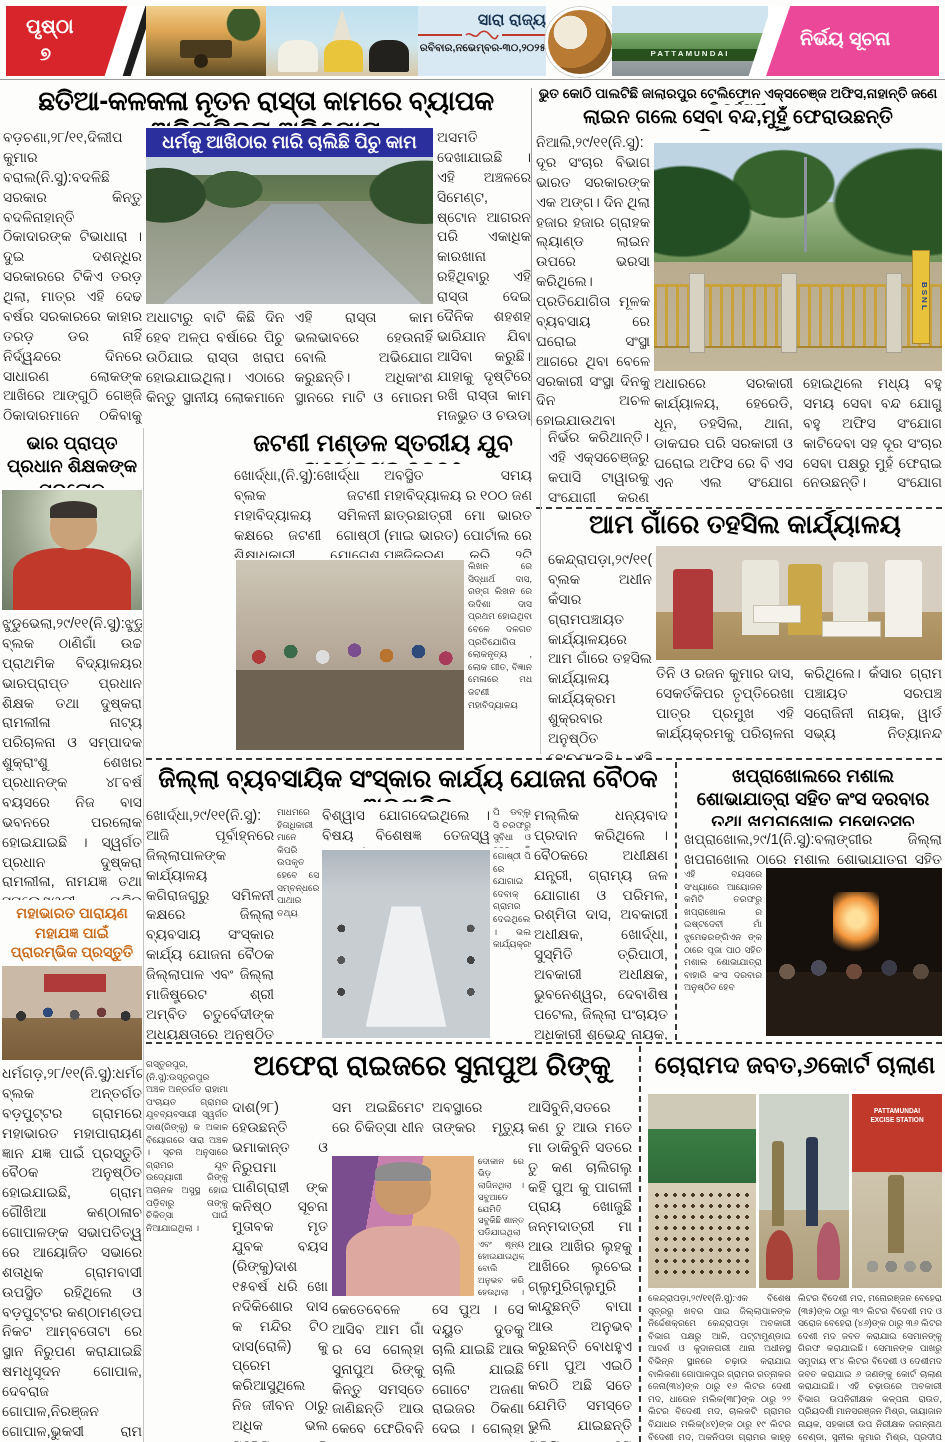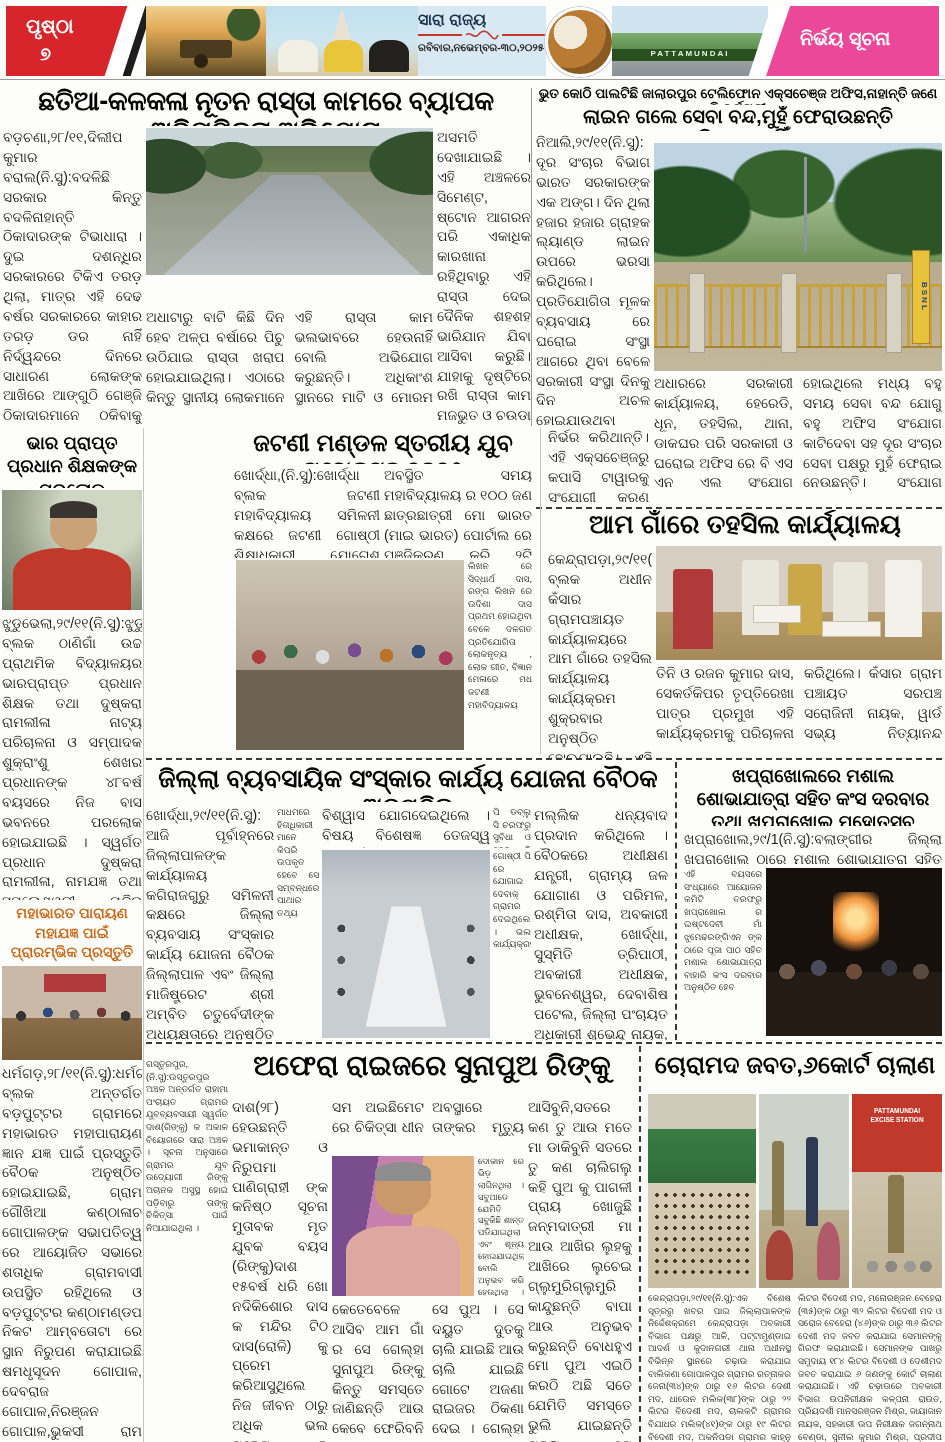--- a/index.html
+++ b/index.html
@@ -13,21 +13,21 @@
   .hdash{border-top:2px dashed #3a3a3a;height:0;}
   .vdash{border-left:2px dashed #3a3a3a;width:0;}
   .photo{overflow:hidden;position:absolute;}
   
   .red-left{background:#d7252b;clip-path:polygon(0 0,100% 0,78% 100%,0 100%);}
   .red-right{background:#ec4899;clip-path:polygon(14% 0,100% 0,100% 100%,0 100%);}
   .slash-w{background:#ffffff;transform:skewX(-18deg);}
   .slash-k{background:#1d1d1d;transform:skewX(-18deg);}
   .mast-label{color:#fff;font-weight:bold;font-size:20px;line-height:1.1;}
   .mast-num{color:#fff;font-weight:bold;font-size:18px;}
-  .center-panel{background:#d9e9f4;text-align:left;}
+  .center-panel{background:#d9e9f4;text-align:right;}
   .mast-title{font-size:16px;font-weight:bold;color:#16324f;padding-top:5px;}
   .mast-date{font-size:10.5px;font-weight:bold;color:#222;}
   .photo-rural{background:linear-gradient(180deg,#f0cf8e 0%,#e0a755 35%,#9c7a3c 70%,#5e4a24 100%);}
   .photo-rural .cart{position:absolute;left:28%;top:48%;width:44%;height:26%;background:#4a3a1e;border-radius:3px;}
   .photo-rural .wheel{position:absolute;left:40%;top:68%;width:14px;height:14px;border-radius:50%;background:#2c2212;}
   .photo-rural .tree{position:absolute;right:2%;top:4%;width:34%;height:52%;background:radial-gradient(ellipse at 50% 40%,#3c5a2a 55%,transparent 60%);}
   .photo-temple{background:linear-gradient(180deg,#bfe0f0 0%,#cfe6ee 55%,#d8c9a8 100%);}
   .photo-temple .spire{position:absolute;left:34%;top:4%;width:32%;height:64%;background:#e8e2d2;clip-path:polygon(50% 0,78% 100%,22% 100%);}
   .photo-temple .deity{position:absolute;bottom:6%;width:26%;height:46%;border-radius:40% 40% 8% 8%;}
   .photo-city{background:linear-gradient(180deg,#cfe4ee 0%,#cfe4ee 38%,#7fae6d 38%,#5d8f52 62%,#28511f 62%,#28511f 78%,#9aa1a4 78%,#8a9194 100%);}
@@ -124,20 +124,21 @@
     </div>
     <div class="abs" style="left:0;top:79px;width:945px;height:1px;background:#9a9a9a;"></div>
   </div>
 
   <div class="abs hl" style="left:2px;top:86px;width:528px;height:40px;font-size:27px;letter-spacing:-0.5px;">ଛତିଆ-କଳକଳା ନୂତନ ରାସ୍ତା କାମରେ ବ୍ୟାପକ ଅନିୟମିତତା ଅଭିଯୋଗ</div>
   <div class="abs hl" style="left:534px;top:86px;width:408px;height:19px;font-size:13.5px;">ଭୁତ କୋଠି ପାଲଟିଛି ଜାଲାରପୁର ଟେଲିଫୋନ ଏକ୍ସଚେଞ୍ଜ ଅଫିସ,ନାହାନ୍ତି ଜଣେ ବି କର୍ମଚାରୀ</div>
   <div class="abs hl" style="left:534px;top:106px;width:408px;height:25px;font-size:19.5px;">ଲାଇନ ଗଲେ ସେବା ବନ୍ଦ,ମୁହଁ ଫେରାଉଛନ୍ତି ଗ୍ରାହକ,ଠିକା ସଂସ୍ଥା ହିଁ ଭରସା</div>
 
   <div class="abs bt" style="left:3px;top:128px;width:139px;height:296px;">ବଡ଼ଚଣା,୨୮/୧୧,ଦିଲୀପ କୁମାର ବରାଲ(ନି.ସୁ):ବଦଳିଛି ସରକାର କିନ୍ତୁ ବଦଳିନାହାନ୍ତି ଠିକାଦାରଙ୍କ ଟିଭାଧାରା । ଦୁଇ ଦଶନ୍ଧିର ସରକାରରେ ଟିକିଏ ତରଡ଼ ଥିଲା, ମାତ୍ର ଏହି ଦେଢ ବର୍ଷର ସରକାରରେ କାହାର ତରଡ଼ ଡର ନାହିଁ ନିର୍ଦ୍ୱନ୍ଦରେ ଦିନରେ ସାଧାରଣ ଲୋକଙ୍କ ଆଖିରେ ଆଙ୍ଗୁଠି ଗେଞ୍ଜି ଠିକାଦାରମାନେ ଠକିବାକୁ ପଛାଉନାହାନ୍ତି। ଦୁର୍ନୀତିକୁ ମାଫ୍ କରାଯିବନି ବୋଲି ମୁଖ୍ୟମନ୍ତ୍ରୀ କହି ବୁଲୁଥିବା ବେଳେ ତାଙ୍କ ଅଧୀନରେ ଥିବା ବିଧାୟକ, ଅଧିକାରୀଙ୍କ ଲାଞ୍ଚ ଖୋର ମନୋବୃତ୍ତି ଯୋଗୁଁ କୌଣସି ନା କୌଣସି କାର୍ଯ୍ୟ ନିମ୍ନମାନର ହେଉଥିବା ଅଭିଯୋଗ ହେଉଛି। ବଡ଼ଚଣା ଦିଗରେ R&amp;B ବିଭାଗ ଅଧୀନରେ ଥିବା ଏହି ନୂତନ ରାସ୍ତା କାମ ନିମ୍ନମାନର ହେଉଥିବା ଗ୍ରାମବାସୀ ଅଭିଯୋଗ କରିଛନ୍ତି।</div>
   <div class="abs" style="left:146px;top:128px;width:287px;height:176px;">
+    <div class="photo-banner">ଧର୍ମକୁ ଆଖିଠାର ମାରି ଚାଲିଛି ପିଚୁ କାମ</div>
     <div class="photo photo-road" style="position:relative;width:287px;height:147px;">
       <div class="trees"></div>
         <div class="surface"></div>
     </div>
   </div>
   <div class="abs bt" style="left:437px;top:128px;width:94px;height:296px;">ଅସମତି ଦେଖାଯାଇଛି । ଏହି ଅଞ୍ଚଳରେ ସିମେଣ୍ଟ, ଷ୍ଟୋନ ଆଗରନ ପରି ଏକାଧିକ କାରଖାନା ରହିଥିବାରୁ ଏହି ରାସ୍ତା ଦେଇ ଦୈନିକ ଶହଶହ ଭାରିଯାନ ଯିବା ଆସିବା କରୁଛି। ଯାହାକୁ ଦୃଷ୍ଟିରେ ରଖି ରାସ୍ତା କାମ ମଜଭୁତ ଓ ଚଉଡା କରିବା ପାଇଁ ସରକାର ଲକ୍ଷ ଲକ୍ଷ ଟଙ୍କା ଖର୍ଚ୍ଚ କରୁଛନ୍ତି। କିନ୍ତୁ ଯୋଉଛି ନିମ୍ନମାନର କାମ କରାଯାଉଛି ତାହା ଆସନ୍ତା ବର୍ଷକୁ ରହିବ କି ନାହିଁ ସନ୍ଦେହ। ଖାସ୍ କରି ଛତିଆ ରୁ କଳକଳା ଦେଇ ଡେଙ୍କାନାଳ ସଂଯୋଗ କରୁଥିବାରୁ ଏହି ରାସ୍ତା ଉପରେ ନିର୍ଭର କରି ପାଖ ଅନେକ ଗାଁର ଲୋକ ଯାତାୟାତ କରିଥାନ୍ତି।</div>
   <div class="abs bt" style="left:146px;top:308px;width:287px;height:117px;column-count:2;column-gap:10px;">ଅଧାଟାରୁ ବାଟି କିଛି ଦିନ ହେବ ଅଳ୍ପ ବର୍ଷାରେ ପିଚୁ ଉଠିଯାଇ ରାସ୍ତା ଖରାପ ହୋଇଯାଇଥିଲା। ଏଠାରେ କିନ୍ତୁ ସ୍ଥାନୀୟ ଲୋକମାନେ ଏହି ରାସ୍ତା କାମ ଭଲଭାବରେ ହେଉନାହିଁ ବୋଲି ଅଭିଯୋଗ କରୁଛନ୍ତି। ଅଧିକାଂଶ ସ୍ଥାନରେ ମାଟି ଓ ମୋରମ ଠିକ ଭାବରେ ଦିଆଯାଇ ନାହିଁ। କାମ ଟ ନାହିଁ, ରାସ୍ତା ଯେତେବେଳେ ତିଆରି ହେଲା ଗାତ ଖାଲ ଦେଖି ଏବଂ ଟିପ୍ପର ଗାଡ଼ିର ଧୂଳିରେ ଅତିଷ୍ଠ ହେଉଛନ୍ତି ଗ୍ରାମବାସୀ। ଏହି ସୁଯୋଗରେ ପିଚୁ ଓ ଧୁଳି ସ୍ତର ଯୋଡି ଦେଲାବେଳେ ଠିକାଦାର ଅଧା କାମ ଛାଡ଼ି ଚାଲିଯାଉଛନ୍ତି। ସଂପୃକ୍ତ ବିଭାଗ ଏଥିପ୍ରତି ତୁରନ୍ତ ଦୃଷ୍ଟି ଦେଇ ଗୁଣାତ୍ମକ କାମ କରାଇବାକୁ ଏବେ ଲୋକେ ଦାବି କରିଛନ୍ତି।</div>
   <div class="abs vrule" style="left:531px;top:88px;height:338px;"></div>
 
   <div class="abs bt" style="left:536px;top:133px;width:114px;height:292px;">ନିଆଲି,୨୯/୧୧(ନି.ସୁ): ଦୂର ସଂଚାର ବିଭାଗ ଭାରତ ସରକାରଙ୍କ ଏକ ଅଙ୍ଗ। ଦିନ ଥିଲା ହଜାର ହଜାର ଗ୍ରାହକ ଲ୍ୟାଣ୍ଡ ଲାଇନ ଉପରେ ଭରସା କରିଥିଲେ। ପ୍ରତିଯୋଗିତା ମୂଳକ ବ୍ୟବସାୟ ରେ ଘରୋଇ ସଂସ୍ଥା ଆଗରେ ଥିବା ବେଳେ ସରକାରୀ ସଂସ୍ଥା ଦିନକୁ ଦିନ ଅଚଳ ହୋଇଯାଉଥିବା ବେଖବରକୁ ମିଳୁଛି। ଠିକ ସେମିତି ଦିନ ଚହଳିବା ସହିତ ଏବେ ଅଲୋଡ଼ା ହୋଇ ପଡି ରହିଛି ଟେଲିଫୋନ ଓ ଏହାର କାର୍ଯ୍ୟାଳୟ।ବହୁ ସ୍ଥାନରେ ଟେଲିଫୋନ ଏକ୍ସଚେଞ୍ଜ ଏବେ ଭୂତ କୋଠି ପାଲଟିଛି। ଗ୍ରାହକ ରକ୍ଷଣା ବେକ୍ଷଣ ଅଭାବରୁ ସେବା ଠପ ହୋଇ ରହୁଛି।</div>

